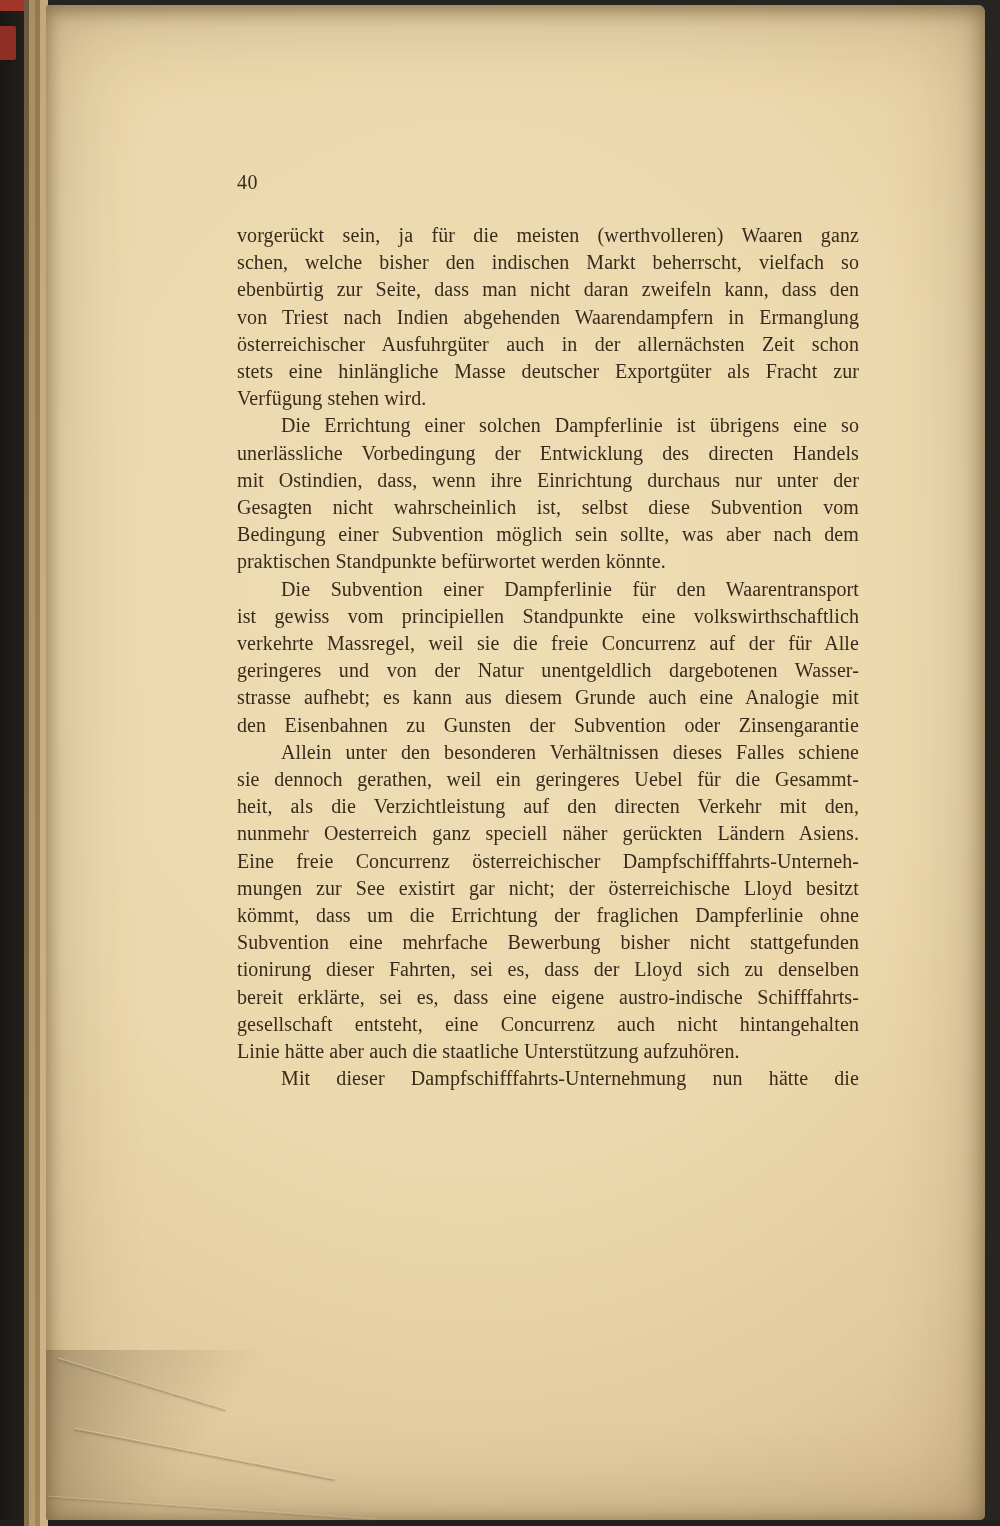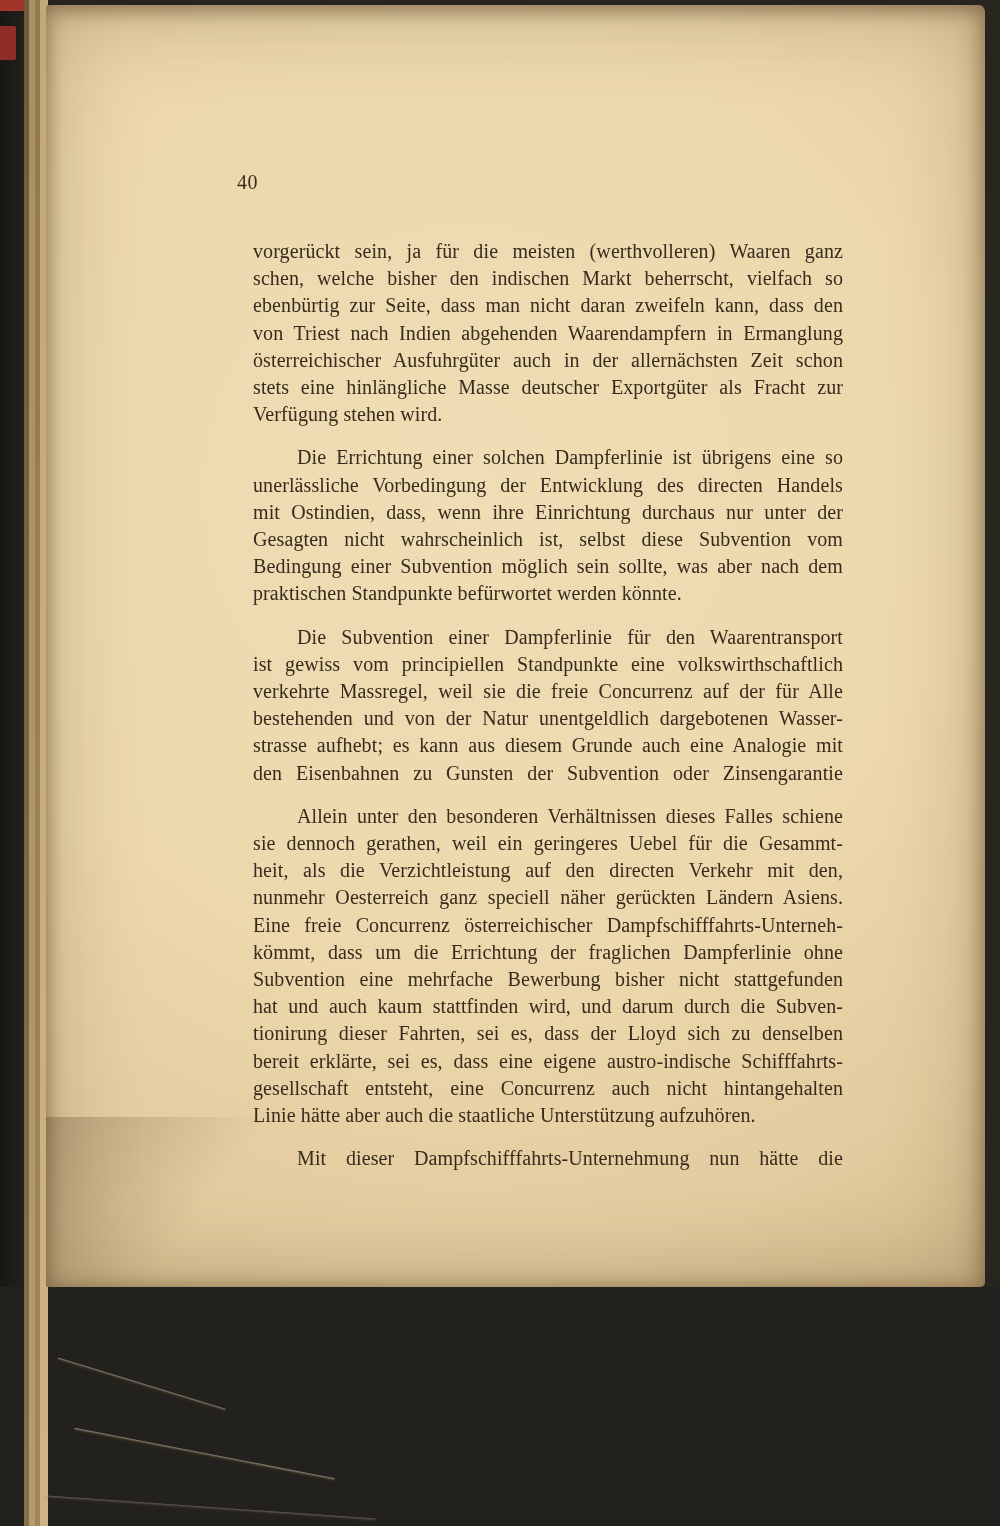--- a/index.html
+++ b/index.html
@@ -3,21 +3,21 @@
 <meta charset="utf-8">
 <style>
   * { margin:0; padding:0; box-sizing:border-box; }
   html,body { width:1000px; height:1526px; }
   body {
     background:#23211e;
     font-family:"Liberation Serif","DejaVu Serif",serif;
     overflow:hidden;
   }
   .scene {
-    position:relative; width:1000px; height:1287px;
+    position:relative; width:1000px; height:1520px;
     background:linear-gradient(90deg,#191715 0px,#262320 34px,#2a2understand723 60px,#282521 100%);
     background:linear-gradient(90deg,#191715 0px,#262320 34px,#282521 100%);
   }
   
   .mark1 { position:absolute; left:0; top:0; width:24px; height:11px; background:#a23529; }
   .mark2 { position:absolute; left:0; top:26px; width:16px; height:34px; background:#8f2e25; border-radius:0 2px 2px 0; }
   
   .edges { position:absolute; left:24px; top:0; width:24px; height:1526px; }
   .edge { position:absolute; top:0; height:100%; }
   .e1 { left:0;  width:5px; background:linear-gradient(#6e5a3e,#857049); }
@@ -51,21 +51,21 @@
   
   .page-number {
     position:absolute; left:191px; top:166px;
     font-size:20px; color:#3a2d1e; letter-spacing:0.5px;
   }
   .text-block {
     position:absolute; left:191px; top:217px; width:622px;
     color:#382b1d; font-size:20px; line-height:27.2px;
     letter-spacing:0.1px;
   }
-  .paragraph { margin:16px; }
+  .paragraph { margin:0; }
   .line {
     white-space:nowrap;
     text-align:justify;
     text-align-last:justify;
   }
   .line.indent { text-indent:44px; }
   .line.last { text-align-last:left; }
 </style>
 </head>
 <body>
@@ -105,33 +105,33 @@
           <div class="line">unerlässliche Vorbedingung der Entwicklung des directen Handels</div>
           <div class="line">mit Ostindien, dass, wenn ihre Einrichtung durchaus nur unter der</div>
           <div class="line">Gesagten nicht wahrscheinlich ist, selbst diese Subvention vom</div>
           <div class="line">Bedingung einer Subvention möglich sein sollte, was aber nach dem</div>
           <div class="line last">praktischen Standpunkte befürwortet werden könnte.</div>
         </div>
         <div class="paragraph">
           <div class="line indent">Die Subvention einer Dampferlinie für den Waarentransport</div>
           <div class="line">ist gewiss vom principiellen Standpunkte eine volkswirthschaftlich</div>
           <div class="line">verkehrte Massregel, weil sie die freie Concurrenz auf der für Alle</div>
-          <div class="line">bestehenden und von der Natur unentgeldlich dargebotenen Wasser-</div>
+          <div class="line">geringeres und von der Natur unentgeldlich dargebotenen Wasser-</div>
           <div class="line">strasse aufhebt; es kann aus diesem Grunde auch eine Analogie mit</div>
           <div class="line">den Eisenbahnen zu Gunsten der Subvention oder Zinsengarantie</div>
         </div>
         <div class="paragraph">
           <div class="line indent">Allein unter den besonderen Verhältnissen dieses Falles schiene</div>
           <div class="line">sie dennoch gerathen, weil ein geringeres Uebel für die Gesammt-</div>
           <div class="line">heit, als die Verzichtleistung auf den directen Verkehr mit den,</div>
           <div class="line">nunmehr Oesterreich ganz speciell näher gerückten Ländern Asiens.</div>
           <div class="line">Eine freie Concurrenz österreichischer Dampfschifffahrts-Unterneh-</div>
+          <div class="line">mungen zur See existirt gar nicht; der österreichische Lloyd besitzt</div>
           <div class="line">kömmt, dass um die Errichtung der fraglichen Dampferlinie ohne</div>
           <div class="line">Subvention eine mehrfache Bewerbung bisher nicht stattgefunden</div>
-          <div class="line">hat und auch kaum stattfinden wird, und darum durch die Subven-</div>
           <div class="line">tionirung dieser Fahrten, sei es, dass der Lloyd sich zu denselben</div>
           <div class="line">bereit erklärte, sei es, dass eine eigene austro-indische Schifffahrts-</div>
           <div class="line">gesellschaft entsteht, eine Concurrenz auch nicht hintangehalten</div>
           <div class="line last">Linie hätte aber auch die staatliche Unterstützung aufzuhören.</div>
         </div>
         <div class="paragraph">
           <div class="line indent">Mit dieser Dampfschifffahrts-Unternehmung nun hätte die</div>
         </div>
       </div>
   </div>

